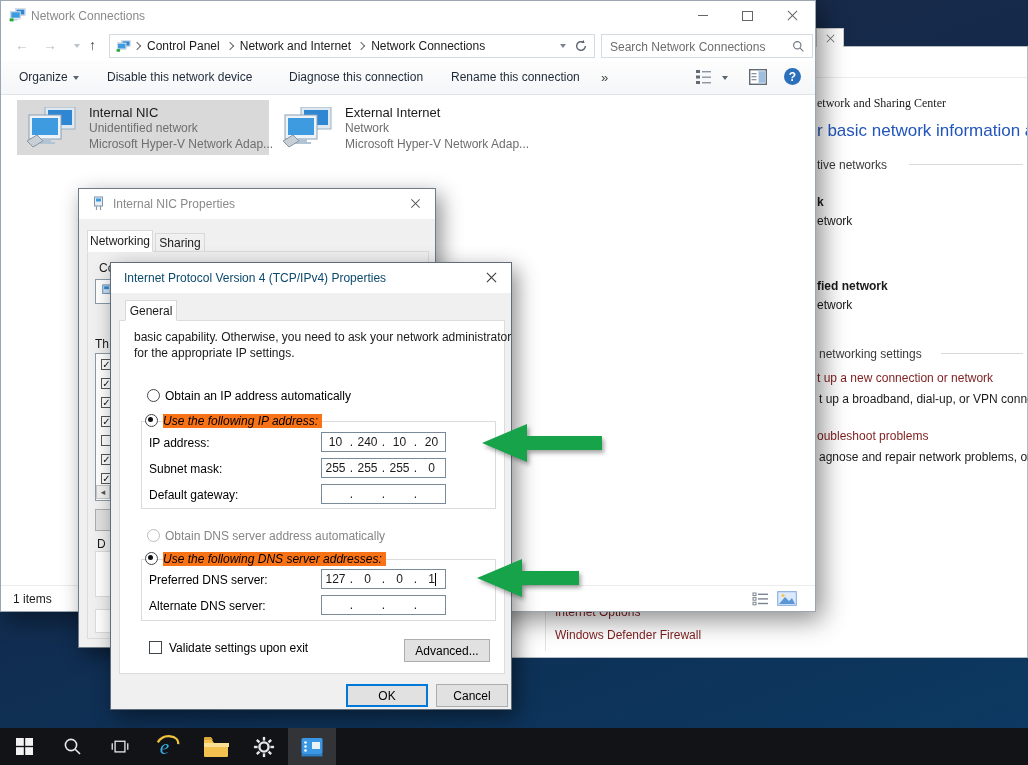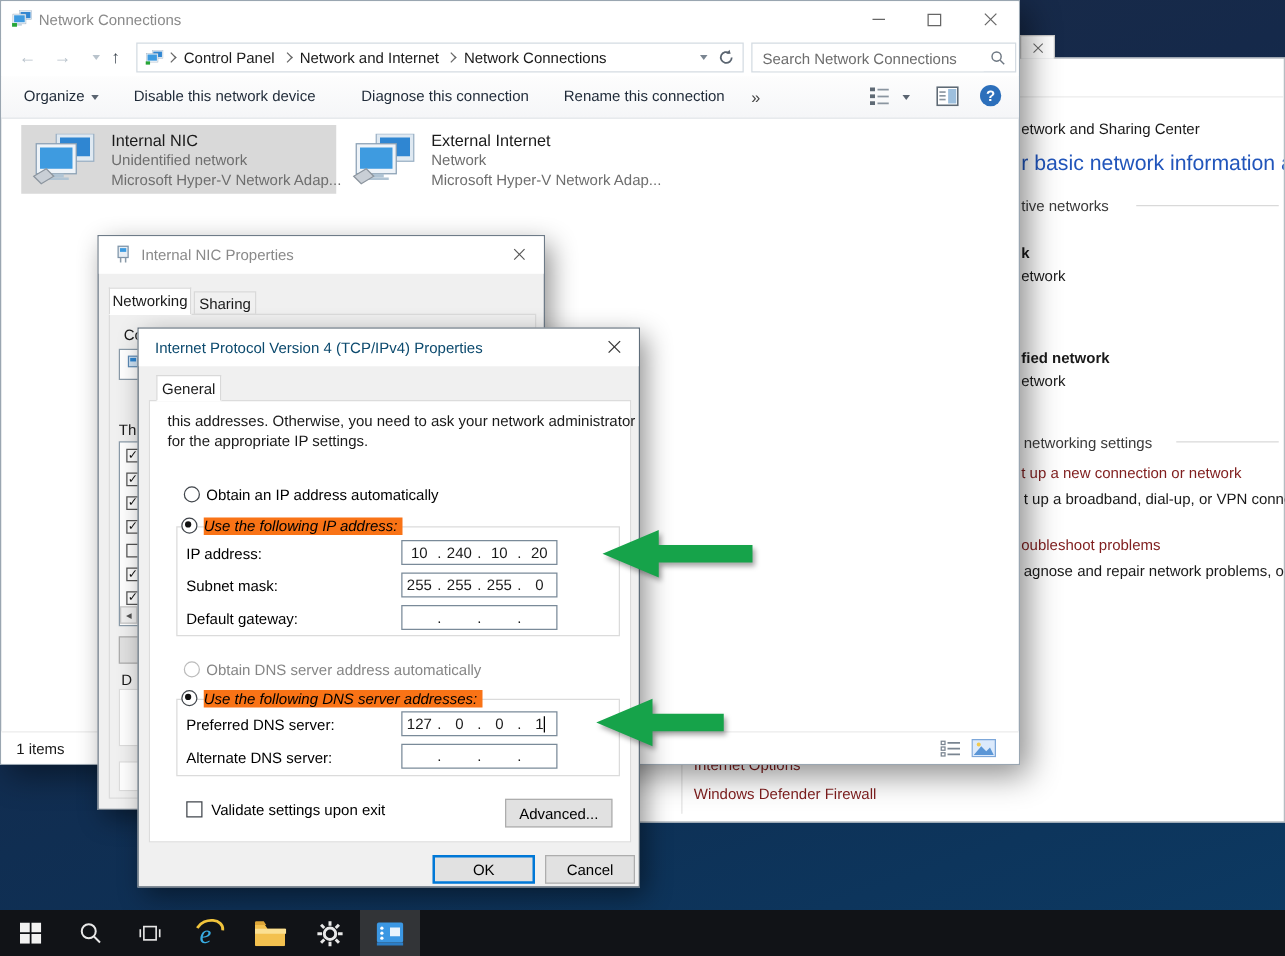--- a/index.html
+++ b/index.html
@@ -70,21 +70,21 @@
   .tb-cell.active{background:rgba(255,255,255,.14);}
   .lbl{white-space:nowrap;}
 </style>
 </head>
 <body>
 
 <div class="screen">
 
   <div class="bg-win">
     <div class="abs nsc-rule" style="left:300px;top:30px;right:0;background:#ececec;"></div>
-    <div class="abs lbl" style="left:308px;top:49px;">etwork and Sharing Center</div>
+    <div class="abs lbl" style="left:308px;top:49px;font-family:Liberation Serif, serif;">etwork and Sharing Center</div>
     <div class="abs nsc-head" style="left:308px;top:74px;right:0;">r basic network information and</div>
     <div class="abs lbl" style="left:308px;top:111px;color:#3b3b3b;">tive networks</div>
     <div class="nsc-rule" style="left:400px;top:117px;right:4px;"></div>
     <div class="abs lbl" style="left:308px;top:148px;font-weight:bold;">k</div>
     <div class="abs lbl" style="left:308px;top:167px;">etwork</div>
     <div class="abs lbl" style="left:308px;top:232px;font-weight:bold;">fied network</div>
     <div class="abs lbl" style="left:308px;top:251px;">etwork</div>
     <div class="abs lbl" style="left:310px;top:300px;color:#3b3b3b;">networking settings</div>
     <div class="nsc-rule" style="left:432px;top:306px;right:4px;"></div>
     <div class="abs lbl nsc-link" style="left:308px;top:324px;">t up a new connection or network</div>
@@ -283,21 +283,21 @@
           <span class="glyph-x">
             <i style="background:#333;"></i>
             <i style="background:#333;"></i>
           </span>
         </div>
     </div>
     <div class="tab active" style="left:14px;top:37px;width:52px;height:21px;">General</div>
     <div class="page" style="left:8px;top:57px;width:386px;height:354px;background:#fff;"></div>
 
     <div class="abs lbl" style="left:23px;top:66px;line-height:16px;">
-      <div>this addresses. Otherwise, you need to ask your network administrator</div>
+      <div>basic capability. Otherwise, you need to ask your network administrator</div>
       <div>for the appropriate IP settings.</div>
     </div>
 
     <span class="radio" style="left:36px;top:126px;"></span>
     <span class="rlabel" style="left:54px;top:126px;">Obtain an IP address automatically</span>
 
     <div class="groupbox" style="left:30px;top:158px;width:355px;height:88px;"></div>
     <span class="radio checked" style="left:34px;top:151px;"></span>
     <span class="rlabel legend-bg" style="left:52px;top:151px;">Use the following IP address:</span>
 

